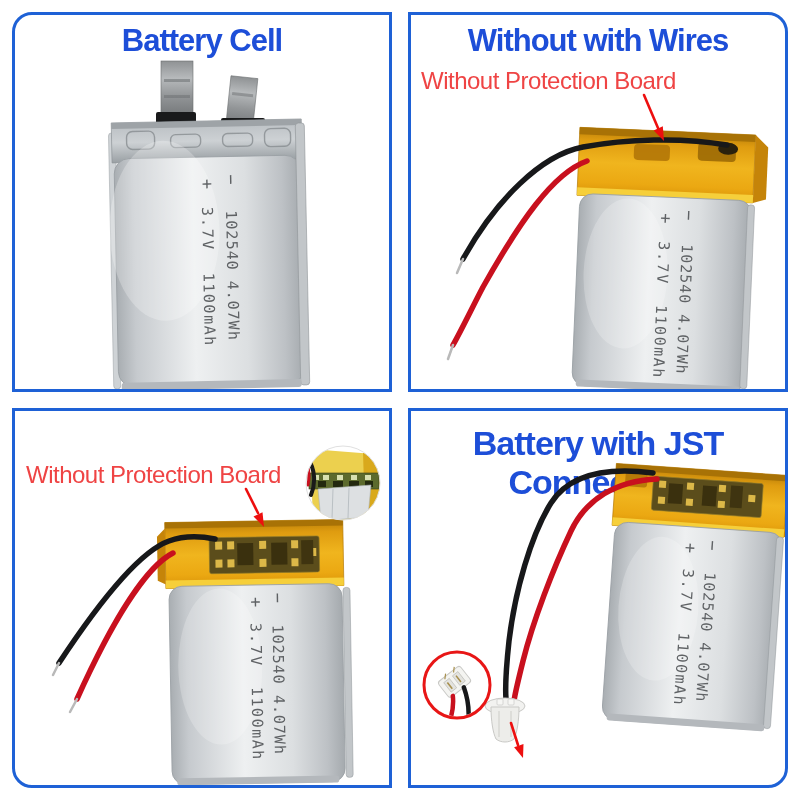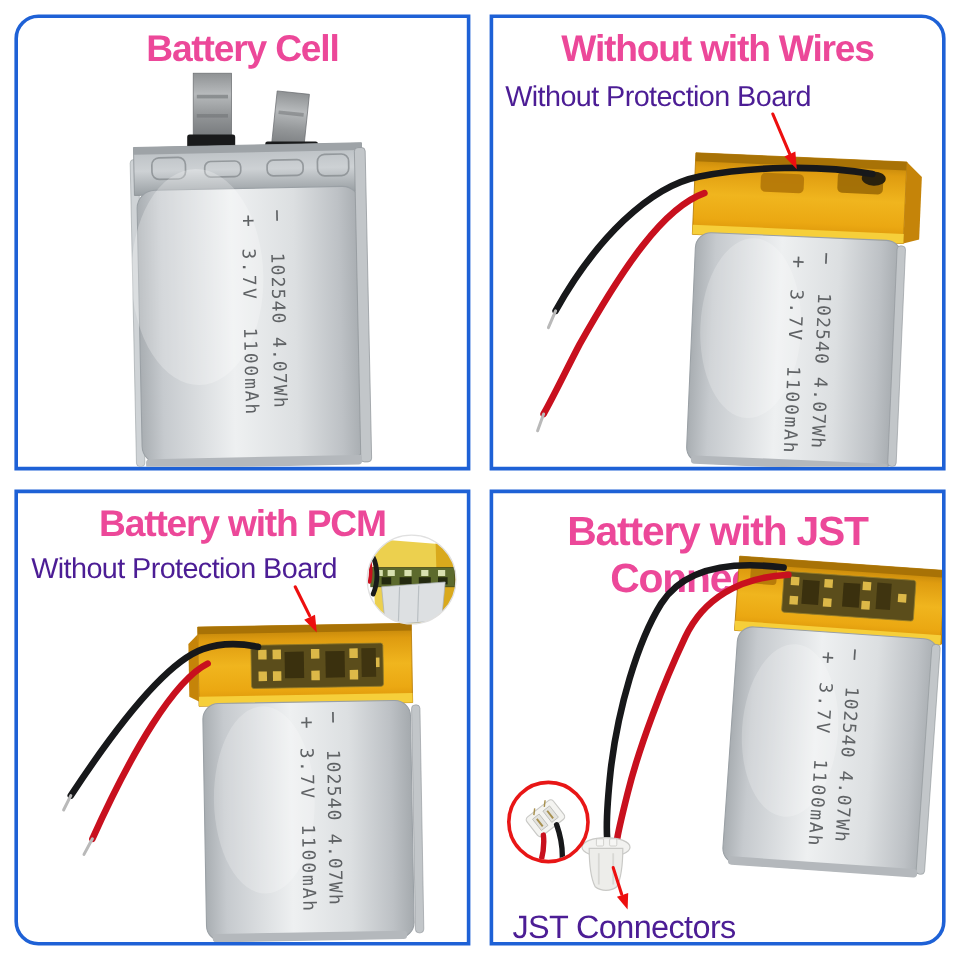--- a/index.html
+++ b/index.html
@@ -5,23 +5,23 @@
   html,body{margin:0;padding:0;background:#ffffff;}
   .stage{position:relative;width:800px;height:800px;background:#ffffff;overflow:hidden;
          font-family:"Liberation Sans",sans-serif;}
   .panel{position:absolute;width:380px;height:380px;border:3px solid #1e61d6;
          box-sizing:border-box;background:#ffffff;}
   .p1{left:12px;top:12px;border-top-left-radius:20px;}
   .p2{left:408px;top:12px;border-top-right-radius:20px;}
   .p3{left:12px;top:408px;border-bottom-left-radius:20px;}
   .p4{left:408px;top:408px;border-bottom-right-radius:20px;}
   .title{position:absolute;left:0;right:0;top:8px;text-align:center;
-         font-weight:bold;font-size:31px;letter-spacing:-1px;color:#ec4899;}
+         font-weight:bold;font-size:31px;letter-spacing:-1px;color:#1d4ed8;}
   .p4 .title{font-size:34px;top:13px;}
-  .annot{position:absolute;font-size:24px;letter-spacing:-0.5px;color:#4c1d95;white-space:nowrap;}
+  .annot{position:absolute;font-size:24px;letter-spacing:-0.5px;color:#ef4444;white-space:nowrap;}
   .p2 .annot{left:10px;top:52px;}
   .p3 .annot{left:11px;top:50px;}
   .p4 .annot{left:16px;top:347px;font-size:27px;}
   .art{position:absolute;left:0;top:0;}
   .bprint{font-family:"DejaVu Sans Mono",monospace;}
 </style>
 </head>
 <body>
 
 <div class="stage">
@@ -136,21 +136,20 @@
         <path d="M 42,330 L 37,344" stroke="#b9b9b9" stroke-width="2.5"></path>
       </g>
       <g>
         <path d="M 233,80 L 247,113" stroke="#ed0f0f" stroke-width="2.6" stroke-linecap="round" fill="none"></path>
         <polygon points="253,126 242.7,115.4 251.8,111.3" fill="#ed0f0f"></polygon>
       </g>
     </svg>
   </div>
 
   <div class="panel p3">
-    <div class="title">Battery with PCM</div>
     <div class="annot">Without Protection Board</div>
     <svg class="art" width="374" height="374" viewBox="0 0 374 374">
       <defs>
         <linearGradient id="bodyGc" x1="0" y1="0" x2="1" y2="0">
           <stop offset="0" stop-color="#a9aeb2"></stop>
             <stop offset="0.1" stop-color="#c6cace"></stop>
           <stop offset="0.42" stop-color="#eef0f1"></stop>
             <stop offset="0.7" stop-color="#dcdfe1"></stop>
           <stop offset="0.9" stop-color="#bdc1c5"></stop>
             <stop offset="1" stop-color="#a5aaae"></stop>
@@ -237,21 +236,20 @@
       </g>
       <g>
         <path d="M 231,78 L 243,102" stroke="#ed0f0f" stroke-width="2.6" stroke-linecap="round" fill="none"></path>
         <polygon points="249,116 238.5,105.5 247.5,101.2" fill="#ed0f0f"></polygon>
       </g>
     </svg>
   </div>
 
   <div class="panel p4">
     <div class="title">Battery with JST Connectors</div>
-    <div class="annot">JST Connectors</div>
     <svg class="art" width="374" height="374" viewBox="0 0 374 374">
       <defs>
         <linearGradient id="bodyGd" x1="0" y1="0" x2="1" y2="0">
           <stop offset="0" stop-color="#a9aeb2"></stop>
             <stop offset="0.1" stop-color="#c6cace"></stop>
           <stop offset="0.42" stop-color="#eef0f1"></stop>
             <stop offset="0.7" stop-color="#dcdfe1"></stop>
           <stop offset="0.9" stop-color="#bdc1c5"></stop>
             <stop offset="1" stop-color="#a5aaae"></stop>
         </linearGradient>

